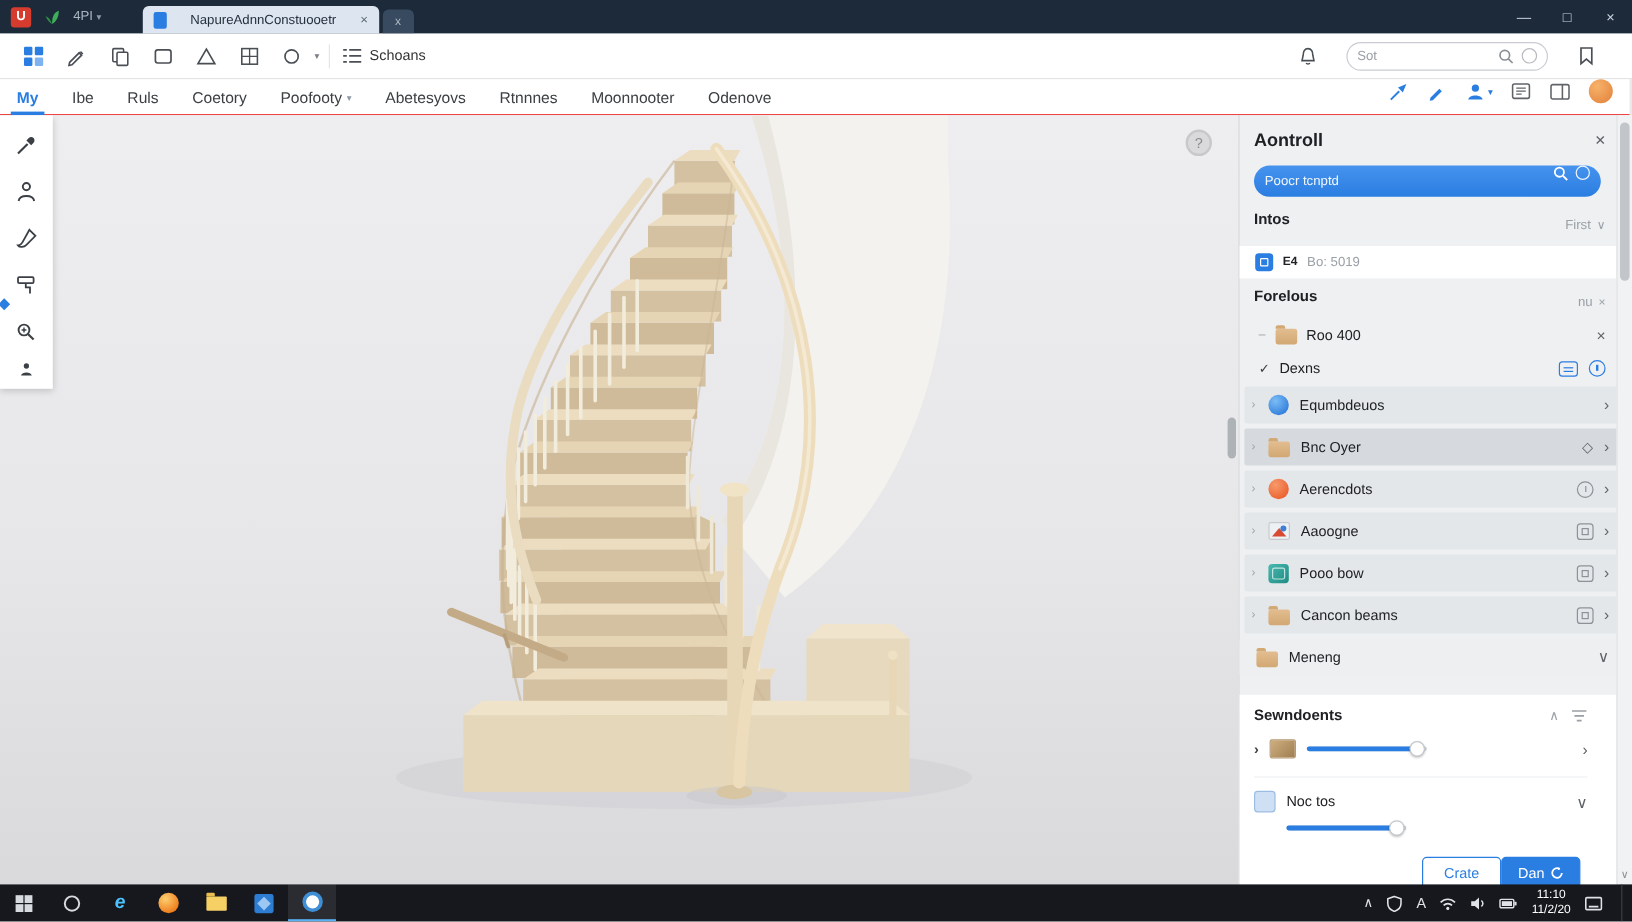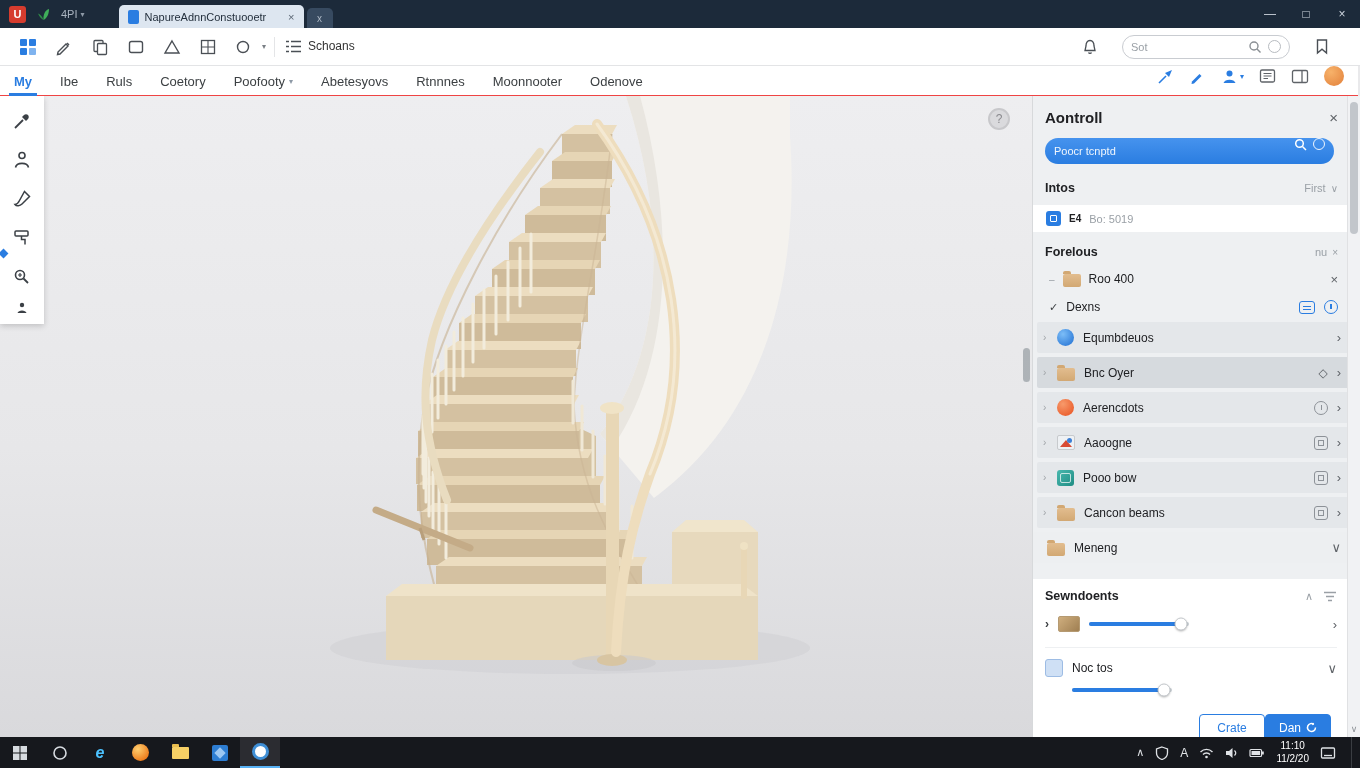--- a/index.html
+++ b/index.html
@@ -5,21 +5,21 @@
 *{margin:0;padding:0;box-sizing:border-box}
 body{font-family:"Liberation Sans",sans-serif;background:#444}
 .screen{position:relative;width:1360px;height:768px;overflow:hidden;background:#e9e9eb;user-select:none}
 
 
 .titlebar{position:absolute;top:0;left:0;right:0;height:28px;background:#1c2a3a;display:flex;align-items:center}
 .logo-red{width:17px;height:17px;margin-left:9px;border-radius:3px;background:#d63c2e;color:#fff;font-size:11px;font-weight:bold;display:flex;align-items:center;justify-content:center}
 .logo-green{margin-left:10px;display:flex;align-items:center}
 .ver{margin-left:10px;color:#aab4c0;font-size:11px;display:flex;align-items:center;gap:3px}
 .caret{font-size:8px;color:#8d99a6}
-.tab{margin-left:34px;align-self:flex-end;height:23px;background:#dde6f0;border-radius:5px 5px 0 0;display:flex;align-items:center;gap:6px;padding:0 9px;min-width:185px}
+.tab{margin-left:34px;align-self:flex-end;height:23px;background:#dde6f0;border-radius:5px 5px 0 0;display:flex;align-items:center;gap:20px;padding:0 9px;min-width:185px}
 .tab-doc{width:11px;height:14px;background:#2a7de1;border-radius:2px}
 .tab-title{font-size:11px;color:#24303d;white-space:nowrap}
 .tab-close{font-size:11px;color:#5a6673;margin-left:auto}
 .tab-stub{align-self:flex-end;height:20px;width:26px;background:#374a60;border-radius:5px 5px 0 0;margin-left:3px;color:#aeb9c6;font-size:10px;display:flex;align-items:center;justify-content:center}
 .winbtns{margin-left:auto;display:flex}
 .winbtn{width:36px;height:28px;color:#cdd5de;font-size:12px;display:flex;align-items:center;justify-content:center;cursor:default}
 
 
 .toolbar{position:absolute;top:28px;left:0;right:0;height:38px;background:#fff;border-bottom:1px solid #e3e4e6;display:flex;align-items:center;padding:0 10px}
 .tool{width:26px;height:26px;margin:0 5px;display:flex;align-items:center;justify-content:center;color:#4a4f55}
@@ -53,21 +53,21 @@
 
 
 .right-panel{position:absolute;right:0;top:0;bottom:0;width:328px;background:#eef0f2;border-left:1px solid #d7d9db;display:flex;flex-direction:column}
 .p-header{display:flex;align-items:center;height:42px;margin:0 22px 0 12px;flex:none}
 .p-title{font-size:15px;font-weight:bold;color:#202124}
 .p-close{margin-left:auto;font-size:15px;color:#5f6368}
 .p-search{height:26px;margin:0 26px 10px 12px;border-radius:13px;background:linear-gradient(180deg,#4693ee,#2a7de1);display:flex;padding:0 9px;gap:6px;flex:none}
 .p-search input{flex:1;background:transparent;border:none;outline:none;color:#fff;font-size:11px;font-family:inherit;min-width:0}
 .p-search input::placeholder{color:rgba(255,255,255,.92)}
 .p-search-circle{width:12px;height:12px;border:1.5px solid #fff;border-radius:50%;opacity:.9}
-.p-sec{display:flex;align-items:center;height:24px;margin:2px 22px 2px 12px;flex:none}
+.p-sec{display:flex;height:24px;margin:2px 22px 2px 12px;flex:none}
 .p-sec-title{font-size:12.5px;font-weight:bold;color:#202124}
 .p-sec-right{margin-left:auto;display:flex;align-items:center;gap:5px;font-size:11px;color:#9aa0a6}
 .p-card{height:27px;background:#fff;margin:3px 13px 6px 0;padding-left:13px;display:flex;align-items:center;gap:8px;flex:none}
 .card-icon{width:15px;height:15px;background:#2a7de1;border-radius:3px;position:relative}
 .card-icon::after{content:"";position:absolute;inset:4px;border:1.5px solid #fff;border-radius:1px}
 .p-card b{font-size:10px;color:#202124}
 .p-card .muted{font-size:11px;color:#9aa0a6}
 .p-subrow{height:26px;display:flex;align-items:center;gap:8px;margin:0 22px 2px 16px;font-size:12px;color:#202124;flex:none}
 .p-subrow .right{margin-left:auto;display:flex;align-items:center;gap:9px}
 .glyph-sm{font-size:10px;color:#9aa0a6}
@@ -90,21 +90,21 @@
 .sphere{width:17px;height:17px;border-radius:50%;background:radial-gradient(circle at 35% 30%,#7cbdf7,#1e6ed2)}
 .orb-orange{width:17px;height:17px;border-radius:50%;background:radial-gradient(circle at 35% 30%,#f79a6b,#e8501f)}
 .folder{position:relative;width:18px;height:13px;background:linear-gradient(180deg,#e2bd8f,#d2a873);border-radius:2px;margin-top:3px}
 .folder::before{content:"";position:absolute;top:-3px;left:0;width:8px;height:3px;background:#d2a873;border-radius:2px 2px 0 0}
 .img-red{width:18px;height:15px;border-radius:2px;background:#eef1f4;border:1px solid #c7cacd;position:relative;overflow:hidden}
 .img-red::before{content:"";position:absolute;left:2px;bottom:2px;border-left:6px solid transparent;border-right:6px solid transparent;border-bottom:7px solid #d84a33}
 .img-red::after{content:"";position:absolute;right:2px;top:2px;width:5px;height:5px;border-radius:50%;background:#3d7fd4}
 .cube-teal{width:17px;height:16px;border-radius:3px;background:linear-gradient(135deg,#49b8ae,#1f8d84);position:relative}
 .cube-teal::after{content:"";position:absolute;inset:3px;border:1px solid rgba(255,255,255,.7);border-radius:2px}
 .sq-blue{width:18px;height:18px;border-radius:3px;background:#cfe0f5;border:1px solid #9dbce4}
-.p-white{background:#fff;margin:12px 13px 0 0;padding:4px 10px 10px 12px;flex:1;display:flex;flex-direction:column}
+.p-white{background:#fff;margin:12px 13px 0 0;padding:4px 24px 10px 12px;flex:1;display:flex;flex-direction:column}
 .sew-head{display:flex;align-items:center;height:26px}
 .sew-right{margin-left:auto;display:flex;align-items:center;gap:10px;color:#9aa0a6}
 .slider-row{display:flex;align-items:center;height:30px;gap:9px}
 .tex-thumb{width:22px;height:16px;border-radius:2px;background:linear-gradient(135deg,#cfae7e,#9f7f52);border:1px solid #b59a72}
 .slider{position:relative;width:100px;height:4px;background:#ccd2d8;border-radius:2px}
 .slider .fill{position:absolute;left:0;top:0;bottom:0;background:#2a7de1;border-radius:2px}
 .slider .knob{position:absolute;top:50%;transform:translate(-50%,-50%);width:13px;height:13px;border-radius:50%;background:#fff;border:1px solid #c4c8cc;box-shadow:0 1px 2px rgba(0,0,0,.25)}
 .mat-card{border-top:1px solid #eef0f2;margin-top:8px;padding-top:8px}
 .mat-top{display:flex;align-items:center;gap:9px;height:24px}
 .mat-label{font-size:12px;color:#202124}

